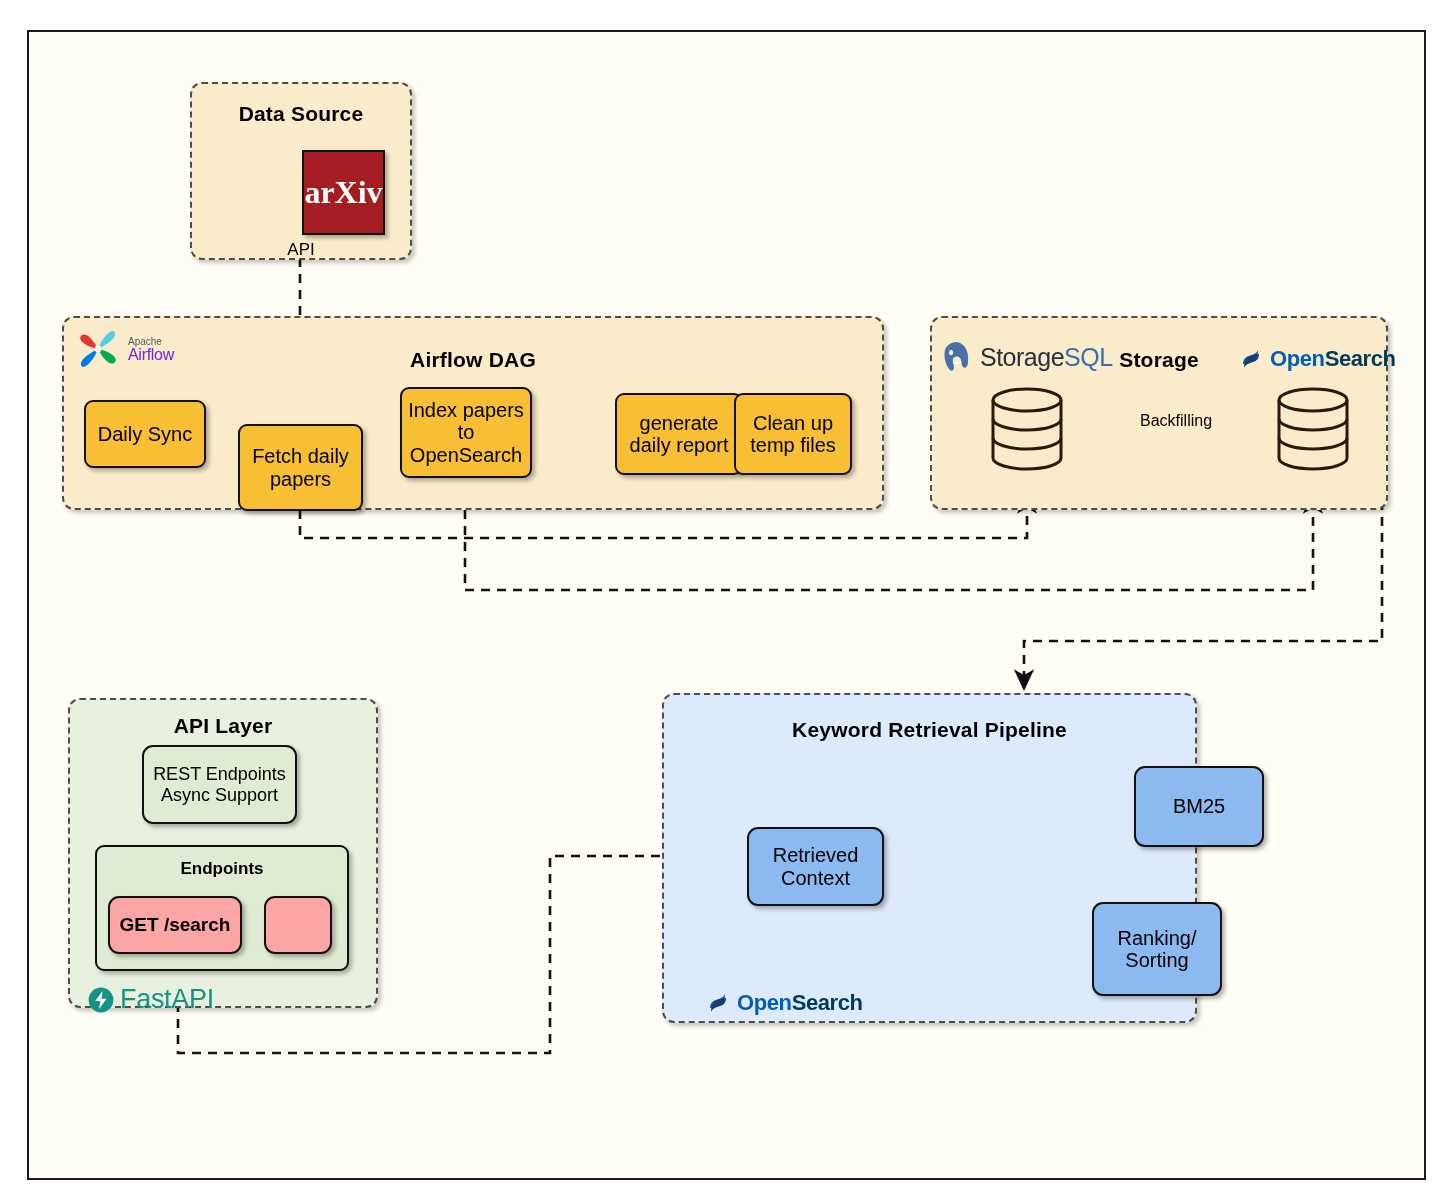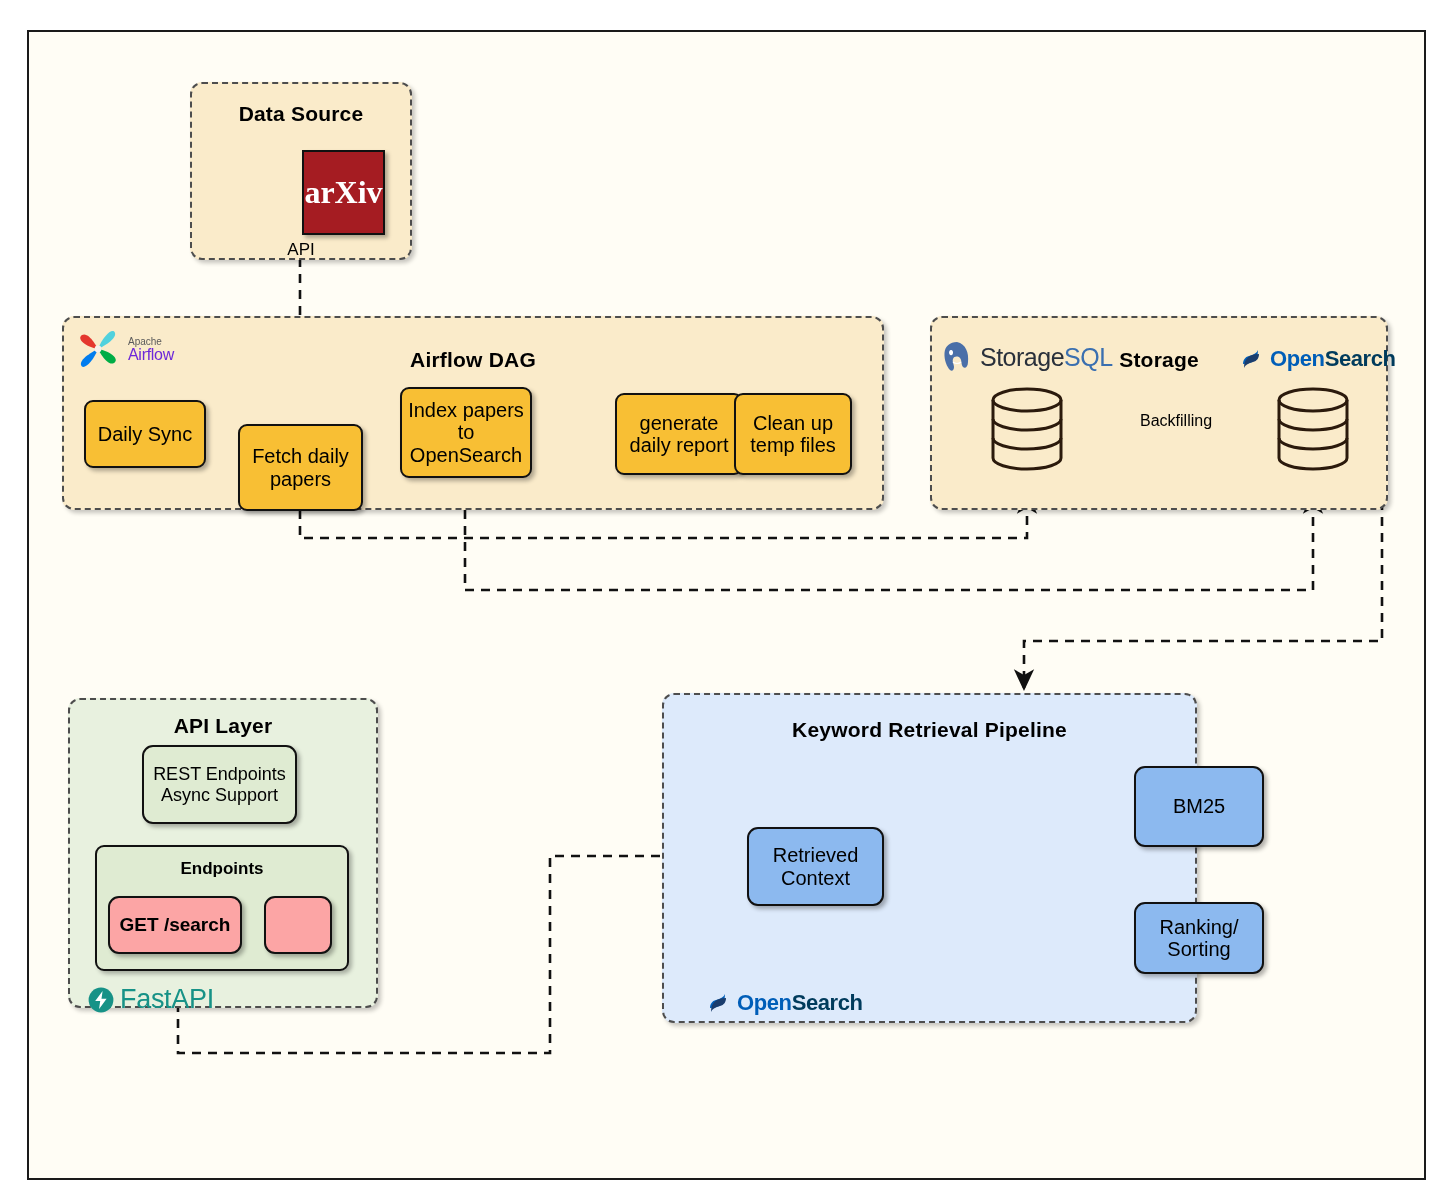--- a/index.html
+++ b/index.html
@@ -214,21 +214,21 @@
     <div class="group-title" style="top:23px;font-size:21px;">Keyword Retrieval Pipeline</div>
   </div>
 
   <div class="node n-blue" style="left:737px;top:827px;width:137px;height:79px;white-space:pre-line;margin-left:10px;">
     <span>Retrieved
 Context</span>
   </div>
   <div class="node n-blue" style="left:1134px;top:766px;width:130px;height:81px;">
     <span>BM25</span>
   </div>
-  <div class="node n-blue" style="left:1134px;top:902px;width:130px;height:72px;white-space:pre-line;">
+  <div class="node n-blue" style="left:1092px;top:902px;width:130px;height:94px;white-space:pre-line;">
     <span>Ranking/
 Sorting</span>
   </div>
 
   <div class="brand" style="left:705px;top:990px;">
     <svg width="26" height="26" viewBox="0 0 26 26">
       <path d="M20,4 C20,14 14,18 5,18 C5,14 7,11 11,10 C16,8.6 19,7 20,4 Z" fill="#005eb8"></path>
       <path d="M6,22 C6,12 12,8 21,8 C21,12 19,15 15,16 C10,17.4 7,19 6,22 Z" fill="#1a3d6d"></path>
     </svg>
     <div class="os-word brand-txt">

